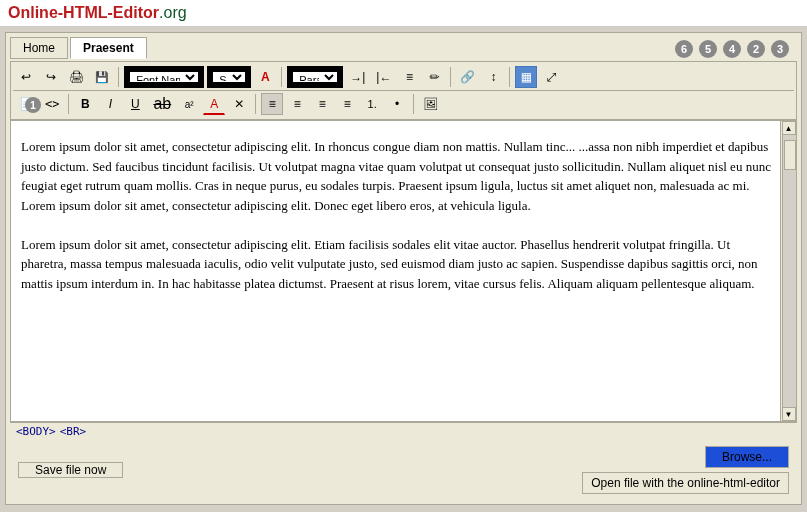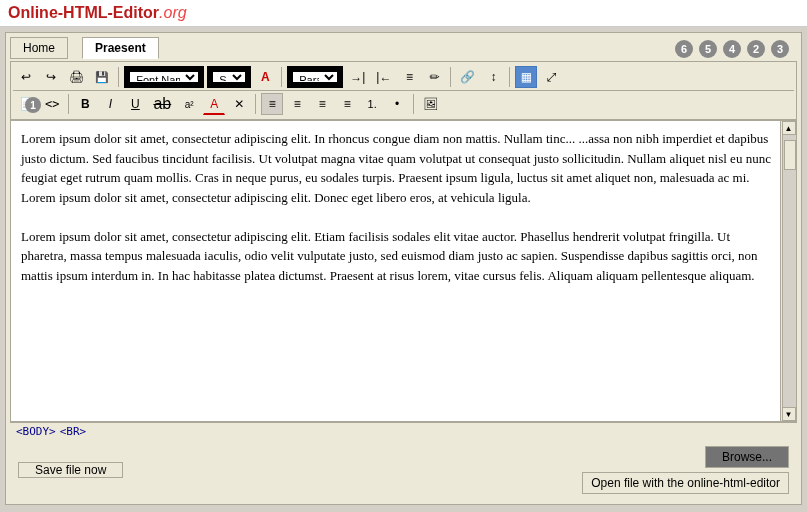--- a/index.html
+++ b/index.html
@@ -1,57 +1,57 @@
 <!DOCTYPE html>
 <html><head>
   <meta charset="utf-8">
   <style>
     * { margin: 0; padding: 0; box-sizing: border-box; }
     body { font-family: Arial, sans-serif; font-size: 13px; background: #d4d0c8; width: 807px; }
 
     #header { background: white; padding: 4px 8px; font-size: 16px; font-weight: bold; color: #cc0000; border-bottom: 1px solid #ccc; }
-    #header span.gray { color: #ef4444; font-weight: normal; font-style: italic; }
+    #header span.gray { color: #14532d; font-weight: normal; }
 
     #main-container { background: #ece9d8; border: 1px solid #aca899; margin: 5px; padding: 4px; }
 
-    #tabs { display: flex; gap: 14px; margin-bottom: 2px; }
+    #tabs { display: flex; gap: 2px; margin-bottom: 2px; }
     .tab { padding: 3px 12px; border: 1px solid #aca899; background: #ece9d8; cursor: pointer; font-size: 12px; }
     .tab.active { background: white; border-bottom: 1px solid white; font-weight: bold; }
 
     #toolbar-area { background: #ece9d8; border: 1px solid #aca899; padding: 2px; position: relative; }
 
     #toolbar-row1 { display: flex; align-items: center; gap: 3px; padding: 2px; border-bottom: 1px solid #aca899; }
     #toolbar-row2 { display: flex; align-items: center; gap: 3px; padding: 2px; }
 
     .tb-btn { border: 1px solid transparent; background: none; cursor: pointer; padding: 2px 3px; font-size: 12px; display: inline-flex; align-items: center; justify-content: center; min-width: 22px; height: 22px; }
 
     .tb-separator { width: 1px; height: 20px; background: #aca899; margin: 0 2px; }
 
     .tb-select { font-size: 11px; border: 6px solid #000000; background: white; padding: 1px 2px; height: 22px; cursor: pointer; }
 
     .font-name-select { width: 80px; }
     .size-select { width: 44px; }
     .paragraph-select { width: 56px; }
 
     #editor-wrapper { position: relative; background: white; border: 1px solid #aca899; }
-    #editor-content { padding: 8px 10px; min-height: 300px; font-family: serif; font-size: 13px; line-height: 1.5; overflow-y: auto; max-height: 370px; }
+    #editor-content { padding: 16px 10px; min-height: 300px; font-family: serif; font-size: 13px; line-height: 1.5; overflow-y: auto; max-height: 370px; }
     #scrollbar-right { position: absolute; right: 0; top: 0; bottom: 0; width: 16px; background: #ece9d8; border-left: 1px solid #aca899; display: flex; flex-direction: column; align-items: center; }
     .scroll-arrow { width: 14px; height: 14px; background: #ece9d8; border: 1px solid #aca899; display: flex; align-items: center; justify-content: center; cursor: pointer; font-size: 8px; }
     .scroll-track { flex: 1; width: 14px; background: #d4d0c8; border-left: 1px solid #aca899; position: relative; }
     .scroll-thumb { width: 12px; height: 30px; background: #ece9d8; border: 1px solid #aca899; position: absolute; top: 5px; left: 1px; cursor: pointer; }
 
     #status-bar { background: #ece9d8; border-top: 1px solid #aca899; padding: 2px 6px; font-size: 11px; color: #000; display: flex; align-items: flex-end; gap: 4px; }
     .status-tag { color: #00008b; font-family: monospace; font-size: 11px; }
 
     #bottom-area { display: flex; align-items: center; justify-content: space-between; padding: 6px 8px; background: #ece9d8; }
     #bottom-left { }
     #bottom-right { display: flex; flex-direction: column; gap: 4px; align-items: stretch; }
 
     .save-file-btn { border: 1px solid #aca899; background: #ece9d8; padding: 0 16px; cursor: pointer; font-size: 12px; }
-    .browse-btn { border: 1px solid #aca899; background: #737373; padding: 3px 16px; cursor: pointer; font-size: 12px; text-align: center; }
+    .browse-btn { border: 1px solid #aca899; background: #1d4ed8; padding: 3px 16px; cursor: pointer; font-size: 12px; text-align: center; }
     .open-file-btn { border: 1px solid #aca899; background: #ece9d8; padding: 3px 8px; cursor: pointer; font-size: 12px; }
 
     .btn-row { display: flex; gap: 4px; justify-content: flex-end; }
 
     .num-badge { background: #888; color: white; border-radius: 50%; width: 18px; height: 18px; display: flex; align-items: center; justify-content: center; font-size: 11px; font-weight: bold; }
 
     .align-btn-active { background: #d4d0c8; border: 1px solid #aca899 !important; }
   </style>
 </head>
 <body>

